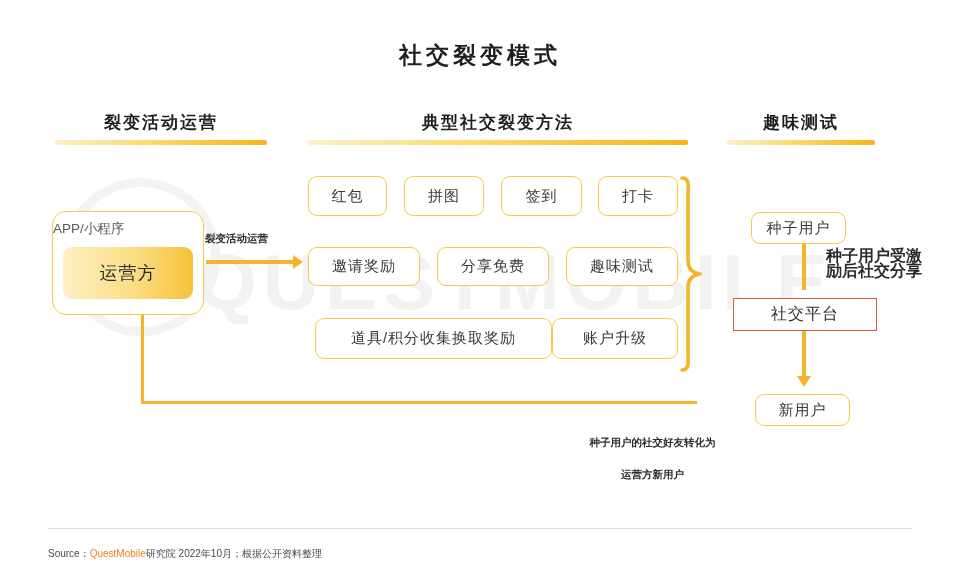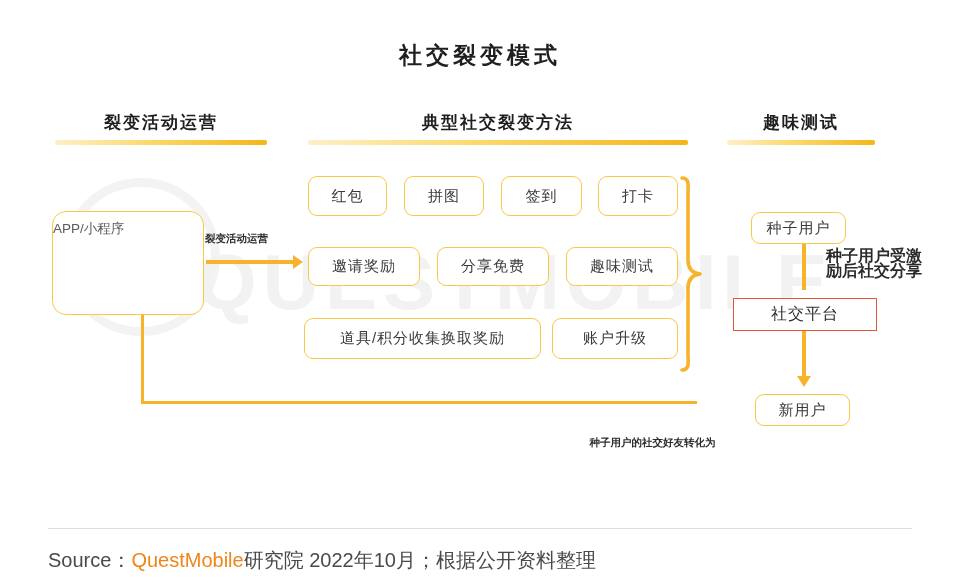--- a/index.html
+++ b/index.html
@@ -116,21 +116,21 @@
   }
   .fb-label{
     position:absolute;z-index:3;font-size:10.5px;font-weight:bold;color:#2b2b2b;line-height:16px;
     text-align:center;font-family:"Liberation Sans",sans-serif;white-space:pre-line;
   }
 
   
   .footer-rule{position:absolute;left:48px;top:528px;width:864px;height:1px;background:#dedede;z-index:3;}
   .footer{
     position:absolute;left:48px;top:547px;z-index:3;
-    font-size:20px;color:#4a4a4a;font-family:"Liberation Sans",sans-serif;white-space:nowrap;
+    font-size:10px;color:#4a4a4a;font-family:"Liberation Sans",sans-serif;white-space:nowrap;
   }
   .footer .brand{color:#f08519;}
 </style>
 </head>
 <body>
 
 <div class="stage">
 
   <div class="watermark">
     <div class="wm-ring"></div>
@@ -148,35 +148,36 @@
     <div class="ch-text">典型社交裂变方法</div>
     <div class="ch-rule"></div>
   </div>
   <div class="colhead" id="head-right">
     <div class="ch-text">趣味测试</div>
     <div class="ch-rule"></div>
   </div>
 
   <div class="op-outer">
     <div class="op-label">APP/小程序</div>
+    <div class="op-inner">运营方</div>
   </div>
 
   <div class="arrow-h" id="arrow-set"></div>
   <div class="arrow-label" id="label-set">裂变活动运营</div>
 
   <div class="chip" style="left:308px;top:176px;width:77px;height:38px;">红包</div>
   <div class="chip" style="left:404px;top:176px;width:78px;height:38px;">拼图</div>
   <div class="chip" style="left:501px;top:176px;width:79px;height:38px;">签到</div>
   <div class="chip" style="left:598px;top:176px;width:78px;height:38px;">打卡</div>
 
   <div class="chip" style="left:437px;top:247px;width:110px;height:37px;">分享免费</div>
   <div class="chip" style="left:308px;top:247px;width:110px;height:37px;">邀请奖励</div>
   <div class="chip" style="left:566px;top:247px;width:110px;height:37px;">趣味测试</div>
 
-  <div class="chip" style="left:304px;top:318px;width:235px;height:39px;">道具/积分收集换取奖励</div>
+  <div class="chip" style="left:315px;top:318px;width:235px;height:39px;">道具/积分收集换取奖励</div>
   <div class="chip" style="left:552px;top:318px;width:124px;height:39px;">账户升级</div>
 
   <svg class="brace" viewBox="0 0 26 196" preserveAspectRatio="none">
     <path d="M6 2 C14 2 12 10 12 18 L12 84 C12 93 16 97 24 98 C16 99 12 103 12 112 L12 178 C12 186 14 194 6 194" fill="none" stroke="#f7b32b" stroke-width="3.6" stroke-linecap="round" stroke-linejoin="round"></path>
   </svg>
 
   <div class="node-round" style="left:751px;top:212px;width:93px;height:30px;">种子用户</div>
 
   <div class="v-line" style="left:802px;top:242px;height:48px;"></div>
   <div class="side-label" style="left:826px;top:248px;">
@@ -187,20 +188,21 @@
   <div class="node-square" style="left:733px;top:290px;width:142px;height:31px;">社交平台</div>
 
   <div class="v-arrow" style="left:802px;top:321px;height:56px;"></div>
 
   <div class="node-round" style="left:755px;top:394px;width:93px;height:30px;">新用户</div>
 
   <div class="fb-h" style="left:141px;top:401px;width:556px;"></div>
   <div class="fb-v" style="left:141px;top:314px;height:88px;"></div>
   <div class="fb-label" style="left:545px;top:418px;width:215px;">
     <div>种子用户的社交好友转化为</div>
+    <div>运营方新用户</div>
   </div>
 
   <div class="footer-rule"></div>
   <div class="footer">
     <span>Source：</span><span class="brand">QuestMobile</span><span>研究院 2022年10月；根据公开资料整理</span>
   </div>
 
 </div>
 
 </body></html>

